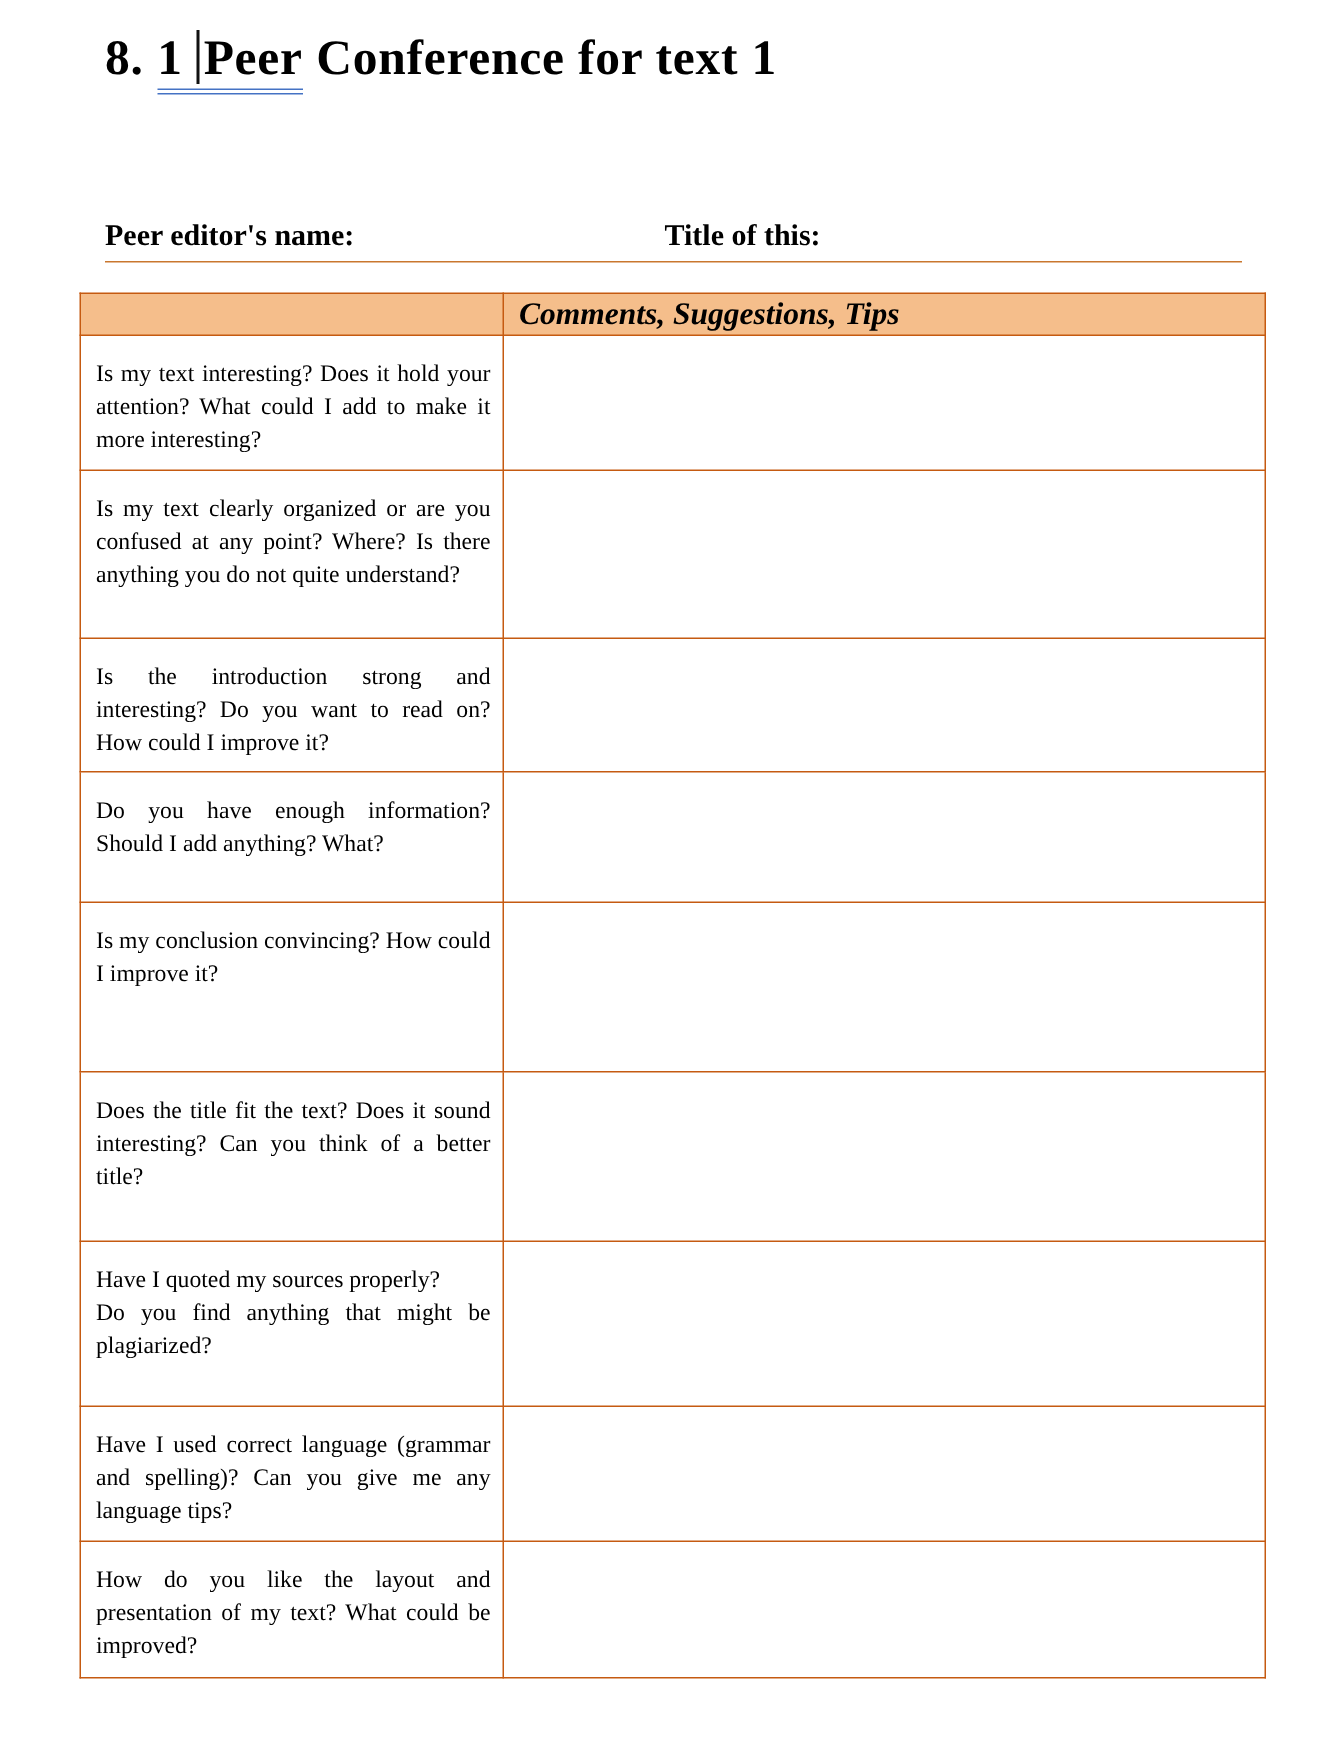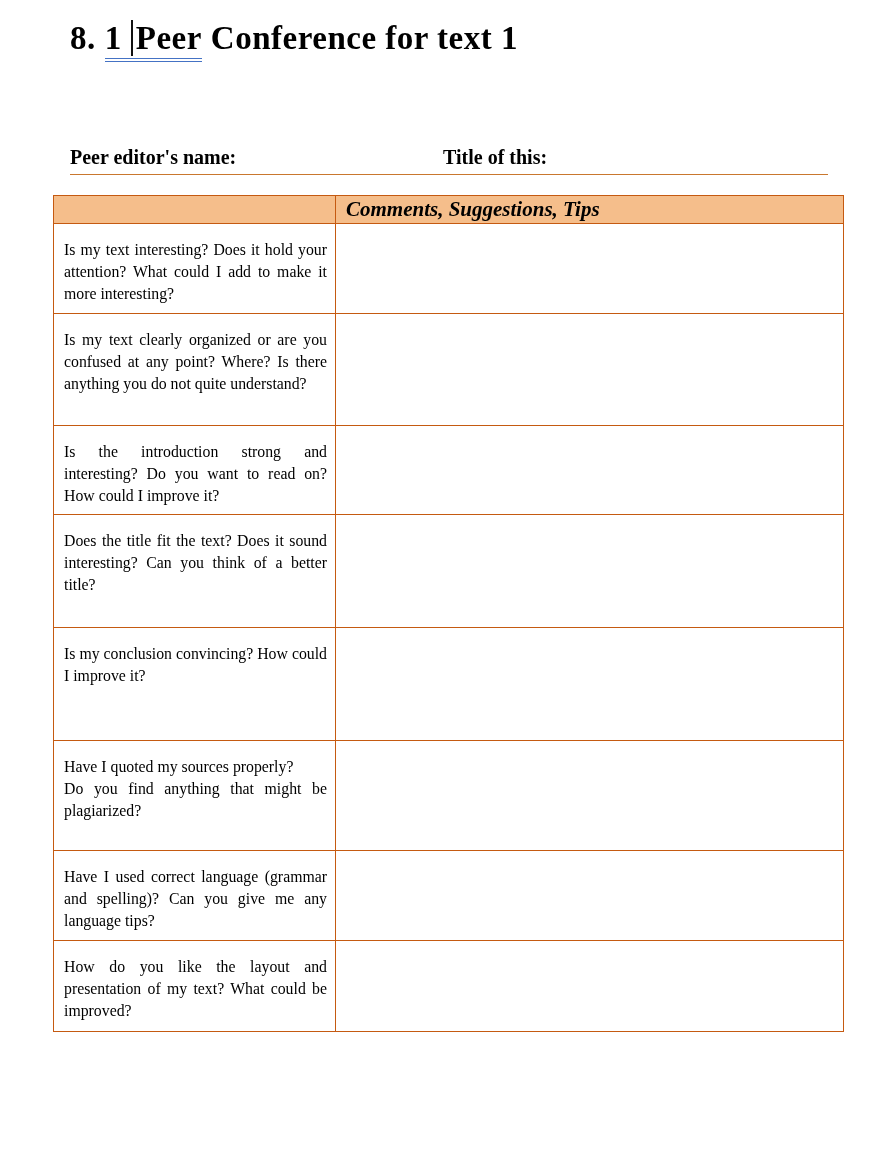--- a/index.html
+++ b/index.html
@@ -104,26 +104,30 @@
     <td class="c"></td>
   </tr>
         <tr style="height: 112px;">
     <td class="q">Is my text clearly organized or are you confused at any point? Where? Is there anything you do not quite understand?</td>
     <td class="c"></td>
   </tr>
         <tr style="height: 89px;">
     <td class="q">Is the introduction strong and interesting? Do you want to read on? How could I improve it?</td>
     <td class="c"></td>
   </tr>
-        <tr style="height: 113px;">
-    <td class="q">Does the title fit the text? Does it sound interesting? Can you think of a better title?</td>
+        <tr style="height: 87px;">
+    <td class="q">Do you have enough information? Should I add anything? What?</td>
     <td class="c"></td>
   </tr>
         <tr style="height: 113px;">
     <td class="q">Is my conclusion convincing? How could I improve it?</td>
+    <td class="c"></td>
+  </tr>
+        <tr style="height: 113px;">
+    <td class="q">Does the title fit the text? Does it sound interesting? Can you think of a better title?</td>
     <td class="c"></td>
   </tr>
         <tr style="height: 110px;">
     <td class="q">Have I quoted my sources properly?
 Do you find anything that might be plagiarized?</td>
     <td class="c"></td>
   </tr>
         <tr style="height: 90px;">
     <td class="q">Have I used correct language (grammar and spelling)? Can you give me any language tips?</td>
     <td class="c"></td>

